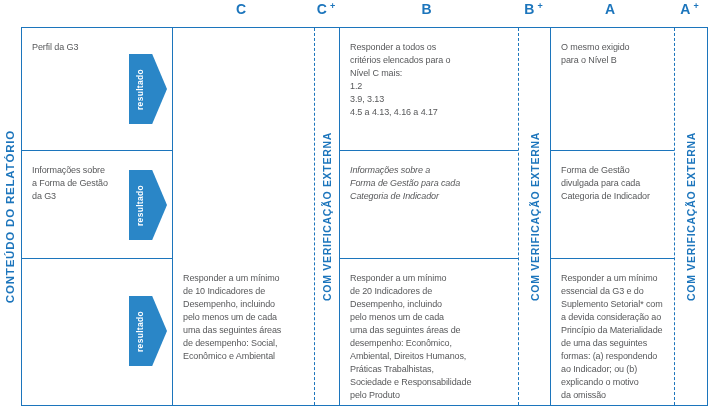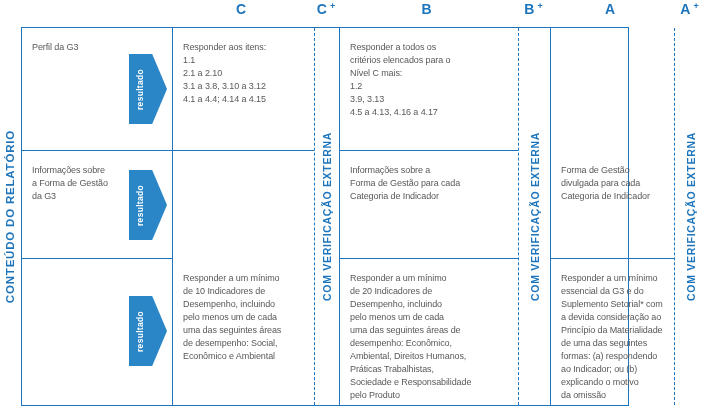--- a/index.html
+++ b/index.html
@@ -64,21 +64,21 @@
     font-weight: bold;
     font-size: 11.5px;
     letter-spacing: 0.8px;
   }
 
   
   #levels-table {
     position: absolute;
     left: 21px;
     top: 27px;
-    width: 608px;
+    width: 687px;
     height: 379px;
     box-sizing: border-box;
     border: 1px solid #1c75bc;
     display: grid;
     grid-template-columns: 151px 141px 26px 178px 33px 123px 33px;
     grid-template-rows: 123px 108px 146px;
   }
   .cell {
     box-sizing: border-box;
     position: relative;
@@ -174,47 +174,44 @@
 
   <div id="left-axis">
     <span class="vtext">CONTEÚDO DO RELATÓRIO</span>
   </div>
 
   <div id="levels-table">
 
     <div class="cell sep-right sep-bottom" style="grid-column:1;grid-row:1;"><span>Perfil da G3</span>
       <div class="arrow arrow-r1"><div class="arrow-label"><span>resultado</span></div></div>
     </div>
-    <div class="cell sep-bottom" style="grid-column:2;grid-row:1;"><span>Responder aos itens:
-1.1
-2.1 a 2.10
-3.1 a 3.8, 3.10 a 3.12
-4.1 a 4.4; 4.14 a 4.15</span></div>
     <div class="vcol col-cp">
       <span class="vtext">COM VERIFICAÇÃO EXTERNA</span>
     </div>
     <div class="cell sep-bottom" style="grid-column:4;grid-row:1;"><span>Responder a todos os
 critérios elencados para o
 Nível C mais:
 1.2
 3.9, 3.13
 4.5 a 4.13, 4.16 a 4.17</span></div>
     <div class="vcol col-bp">
       <span class="vtext">COM VERIFICAÇÃO EXTERNA</span>
     </div>
+    <div class="cell sep-bottom" style="grid-column:6;grid-row:1;"><span>O mesmo exigido
+para o Nível B</span></div>
     <div class="vcol col-ap">
       <span class="vtext">COM VERIFICAÇÃO EXTERNA</span>
     </div>
 
     <div class="cell sep-right sep-bottom" style="grid-column:1;grid-row:2;"><span>Informações sobre
 a Forma de Gestão
 da G3</span>
       <div class="arrow arrow-r2"><div class="arrow-label"><span>resultado</span></div></div>
     </div>
-    <div class="cell sep-bottom" style="grid-column:4;grid-row:2;"><span>Informações sobre a
+    <div class="cell sep-bottom" style="grid-column:4;grid-row:2;font-style:italic;"><span>Informações sobre a
 Forma de Gestão para cada
 Categoria de Indicador</span></div>
     <div class="cell sep-bottom" style="grid-column:6;grid-row:2;"><span>Forma de Gestão
 divulgada para cada
 Categoria de Indicador</span></div>
 
     <div class="cell sep-right" style="grid-column:1;grid-row:3;">
       <div class="arrow arrow-r3"><div class="arrow-label"><span>resultado</span></div></div>
     </div>
     <div class="cell" style="grid-column:2;grid-row:3;"><span>Responder a um mínimo

